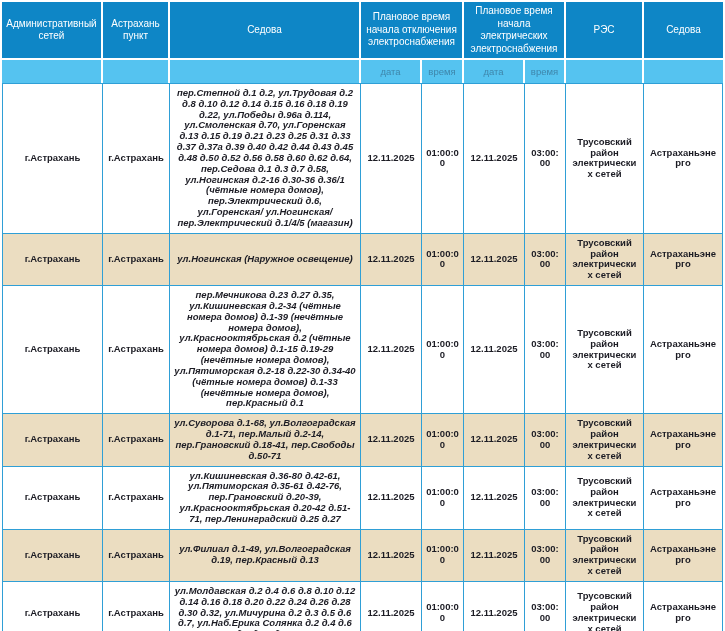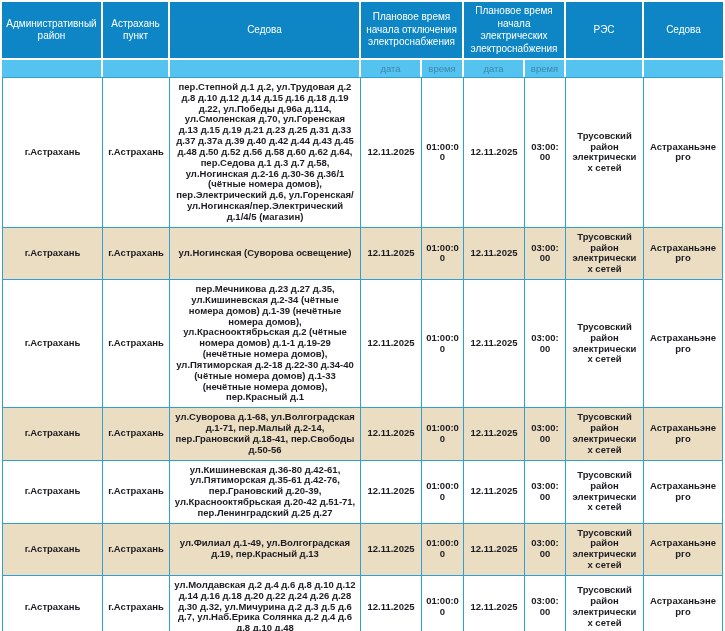--- a/index.html
+++ b/index.html
@@ -31,59 +31,59 @@
     height:55px;padding:3px 4px;
     border-right:2px solid #ffffff;
     line-height:1.25;
   }
   thead tr.head-main th:last-child{border-right:none;}
   thead tr.head-sub th{
     background:var(--subheader-bg);
     color:var(--subheader-text);
     font-size:9.5px;font-weight:400;
     text-align:center;vertical-align:middle;
-    height:19px;padding:2px 4px;
+    height:25px;padding:2px 4px;
     border-right:2px solid #ffffff;
     border-top:2px solid #ffffff;
   }
   thead tr.head-sub th:last-child{border-right:none;}
   
   tbody td{
     background:#ffffff;
     font-size:9.5px;font-weight:600;
     text-align:center;vertical-align:middle;
     padding:4px 4px;
     border-right:1px solid var(--border-blue);
     border-bottom:1px solid var(--border-blue);
     line-height:1.14;
     word-wrap:break-word;
   }
   tbody td:first-child{border-left:1px solid var(--border-blue);}
   tbody tr:first-child td{border-top:1px solid var(--border-blue);}
   tbody tr.alt td{background:var(--row-alt-bg);}
-  tbody td.street{font-weight:700;}
+  tbody td.street{font-weight:700;font-style:italic;}
 </style>
 </head>
 <body>
 
 <table>
   <colgroup>
     <col style="width:101px">
       <col style="width:67px">
       <col style="width:191px">
     <col style="width:61px">
       <col style="width:42px">
     <col style="width:61px">
       <col style="width:41px">
     <col style="width:78px">
       <col style="width:79px">
   </colgroup>
   <thead>
     <tr class="head-main">
-      <th>Административный район</th>
+      <th>Административный сетей</th>
       <th>Астрахань пункт</th>
       <th>Седова</th>
       <th colspan="2">Плановое время начала отключения электроснабжения</th>
       <th colspan="2">Плановое время начала электрических электроснабжения</th>
       <th>РЭС</th>
       <th>Седова</th>
     </tr>
     <tr class="head-sub">
       <th></th>
       <th></th>
@@ -104,43 +104,43 @@
         <td>12.11.2025</td>
         <td>01:00:00</td>
         <td>12.11.2025</td>
         <td>03:00:00</td>
         <td>Трусовский район электрических сетей</td>
         <td>Астраханьэнерго</td>
       </tr>
       <tr class="alt">
         <td>г.Астрахань</td>
         <td>г.Астрахань</td>
-        <td class="street">ул.Ногинская (Суворова освещение)</td>
+        <td class="street">ул.Ногинская (Наружное освещение)</td>
         <td>12.11.2025</td>
         <td>01:00:00</td>
         <td>12.11.2025</td>
         <td>03:00:00</td>
         <td>Трусовский район электрических сетей</td>
         <td>Астраханьэнерго</td>
       </tr>
       <tr>
         <td>г.Астрахань</td>
         <td>г.Астрахань</td>
-        <td class="street">пер.Мечникова д.23 д.27 д.35, ул.Кишиневская д.2-34 (чётные номера домов) д.1-39 (нечётные номера домов), ул.Краснооктябрьская д.2 (чётные номера домов) д.1-1 д.19-29 (нечётные номера домов), ул.Пятиморская д.2-18 д.22-30 д.34-40 (чётные номера домов) д.1-33 (нечётные номера домов), пер.Красный д.1</td>
+        <td class="street">пер.Мечникова д.23 д.27 д.35, ул.Кишиневская д.2-34 (чётные номера домов) д.1-39 (нечётные номера домов), ул.Краснооктябрьская д.2 (чётные номера домов) д.1-15 д.19-29 (нечётные номера домов), ул.Пятиморская д.2-18 д.22-30 д.34-40 (чётные номера домов) д.1-33 (нечётные номера домов), пер.Красный д.1</td>
         <td>12.11.2025</td>
         <td>01:00:00</td>
         <td>12.11.2025</td>
         <td>03:00:00</td>
         <td>Трусовский район электрических сетей</td>
         <td>Астраханьэнерго</td>
       </tr>
       <tr class="alt">
         <td>г.Астрахань</td>
         <td>г.Астрахань</td>
-        <td class="street">ул.Суворова д.1-68, ул.Волгоградская д.1-71, пер.Малый д.2-14, пер.Грановский д.18-41, пер.Свободы д.50-56</td>
+        <td class="street">ул.Суворова д.1-68, ул.Волгоградская д.1-71, пер.Малый д.2-14, пер.Грановский д.18-41, пер.Свободы д.50-71</td>
         <td>12.11.2025</td>
         <td>01:00:00</td>
         <td>12.11.2025</td>
         <td>03:00:00</td>
         <td>Трусовский район электрических сетей</td>
         <td>Астраханьэнерго</td>
       </tr>
       <tr>
         <td>г.Астрахань</td>
         <td>г.Астрахань</td>

